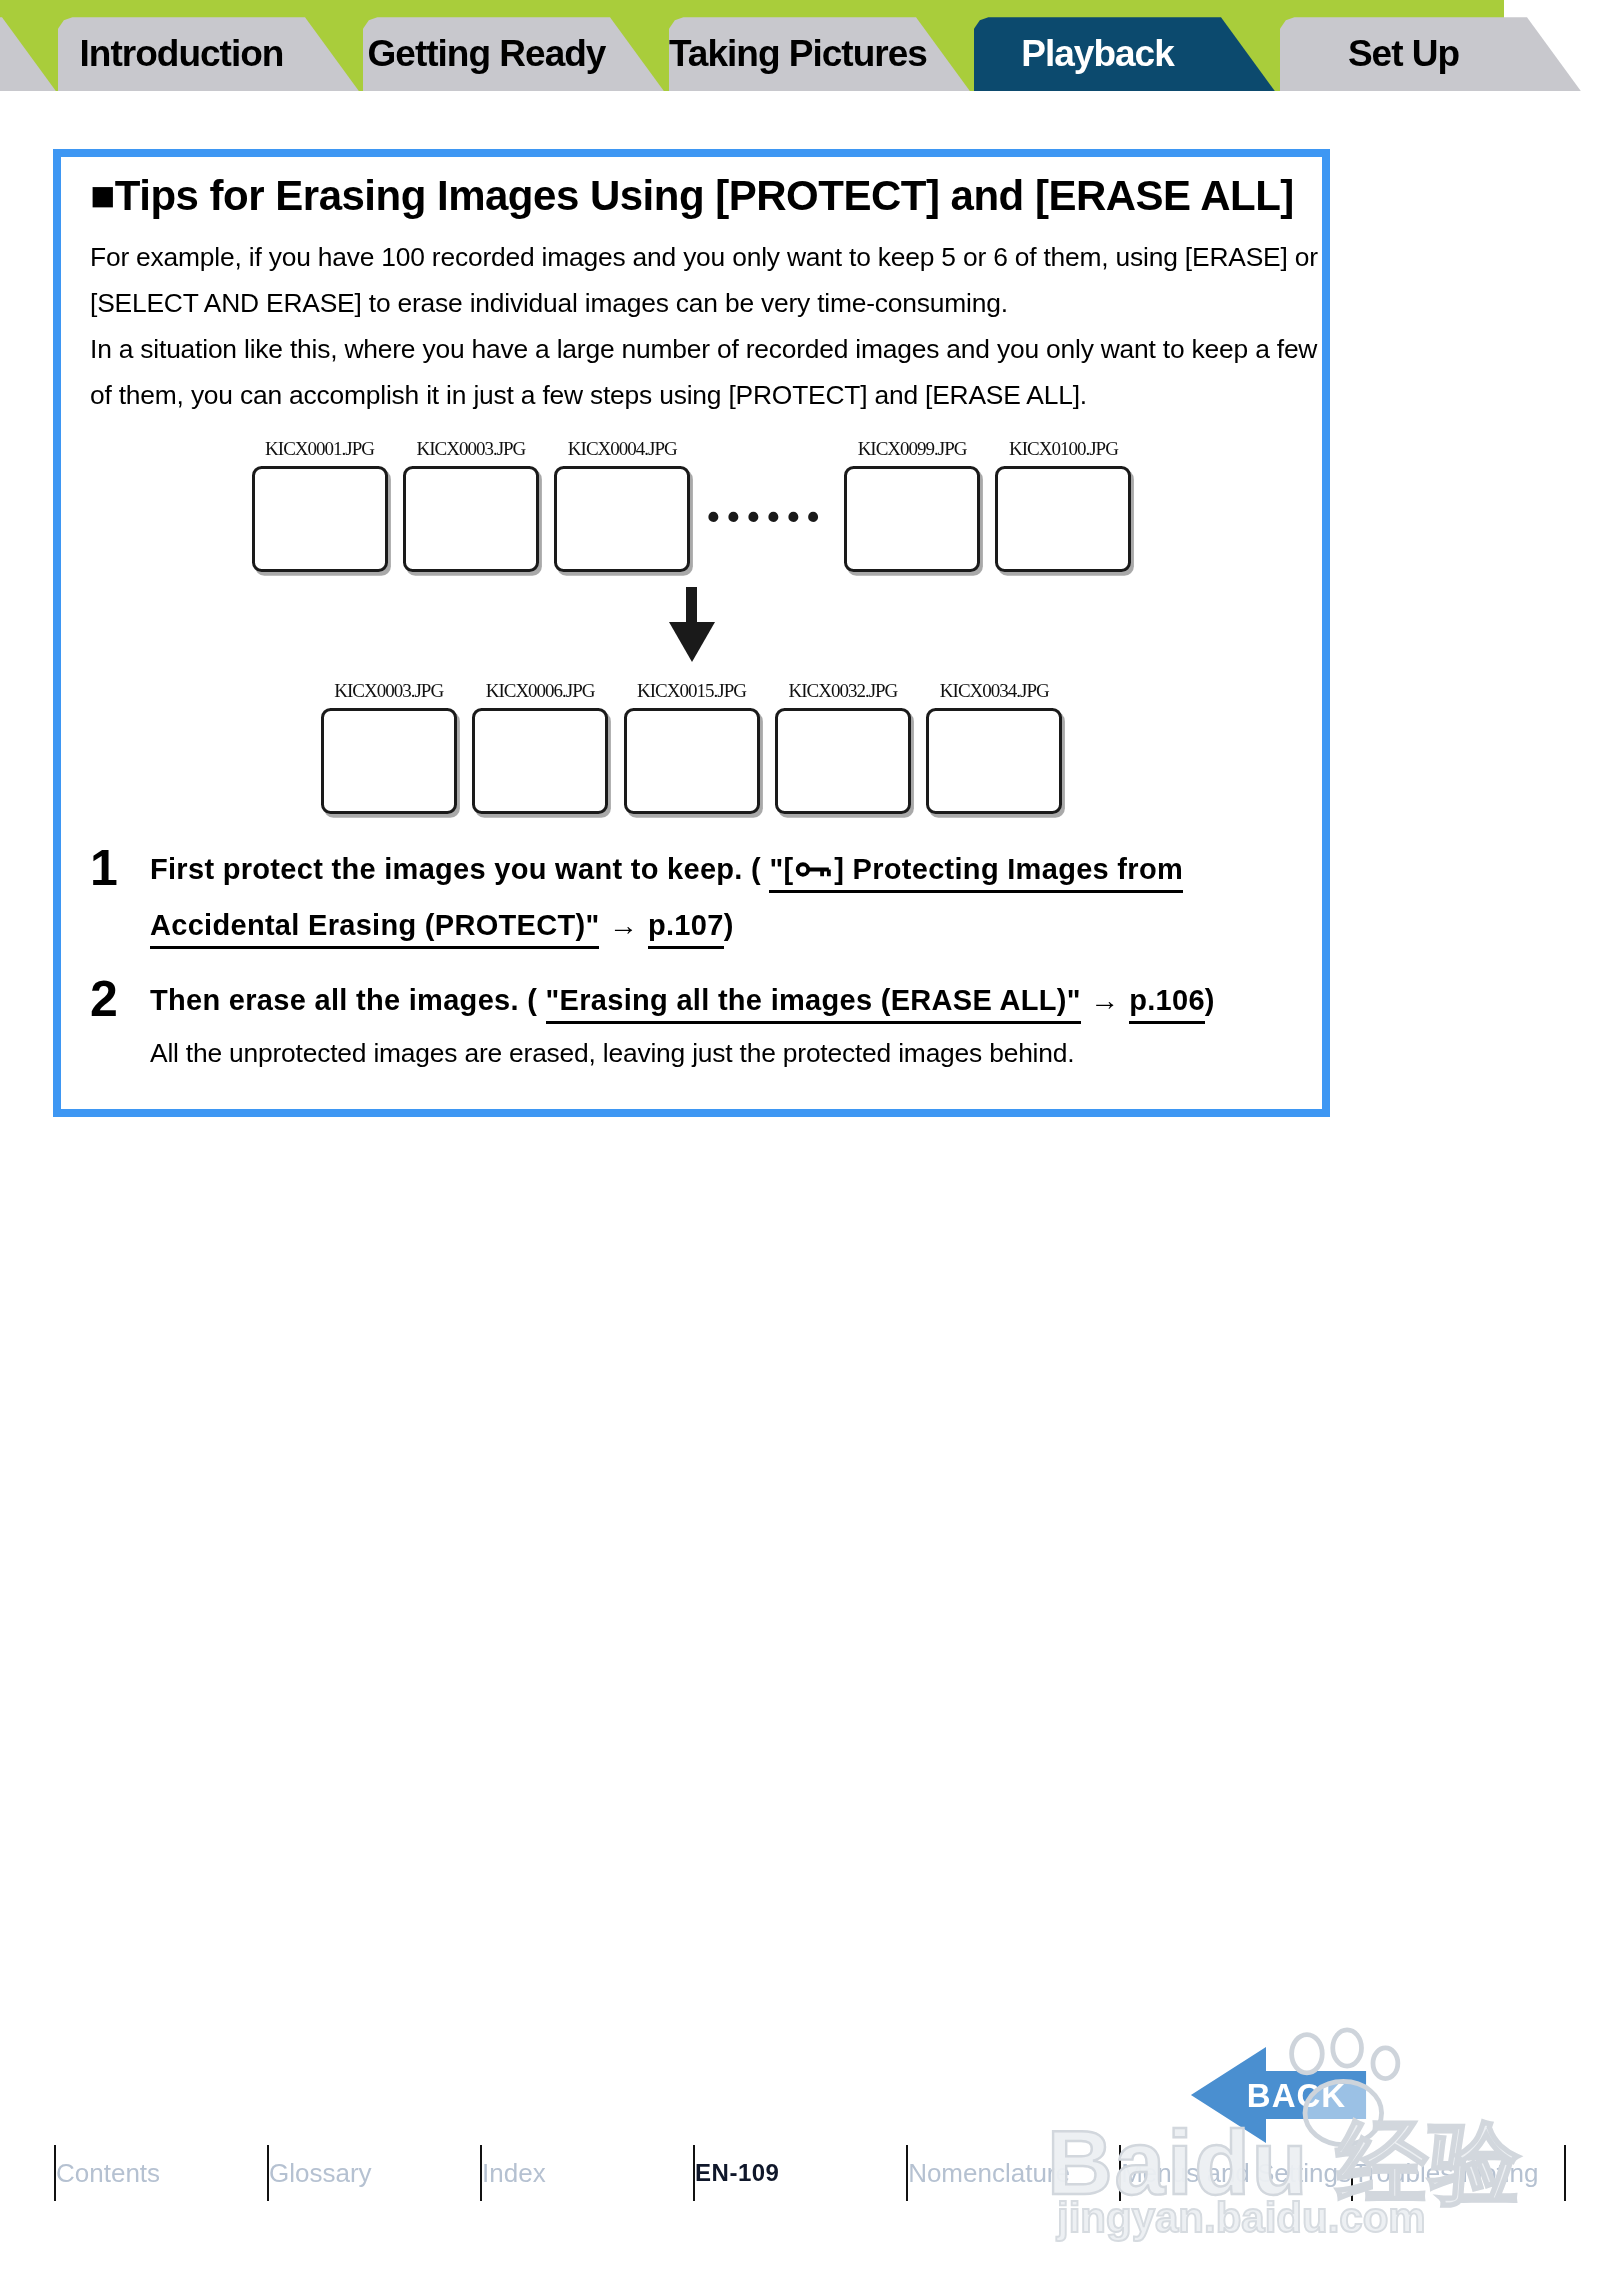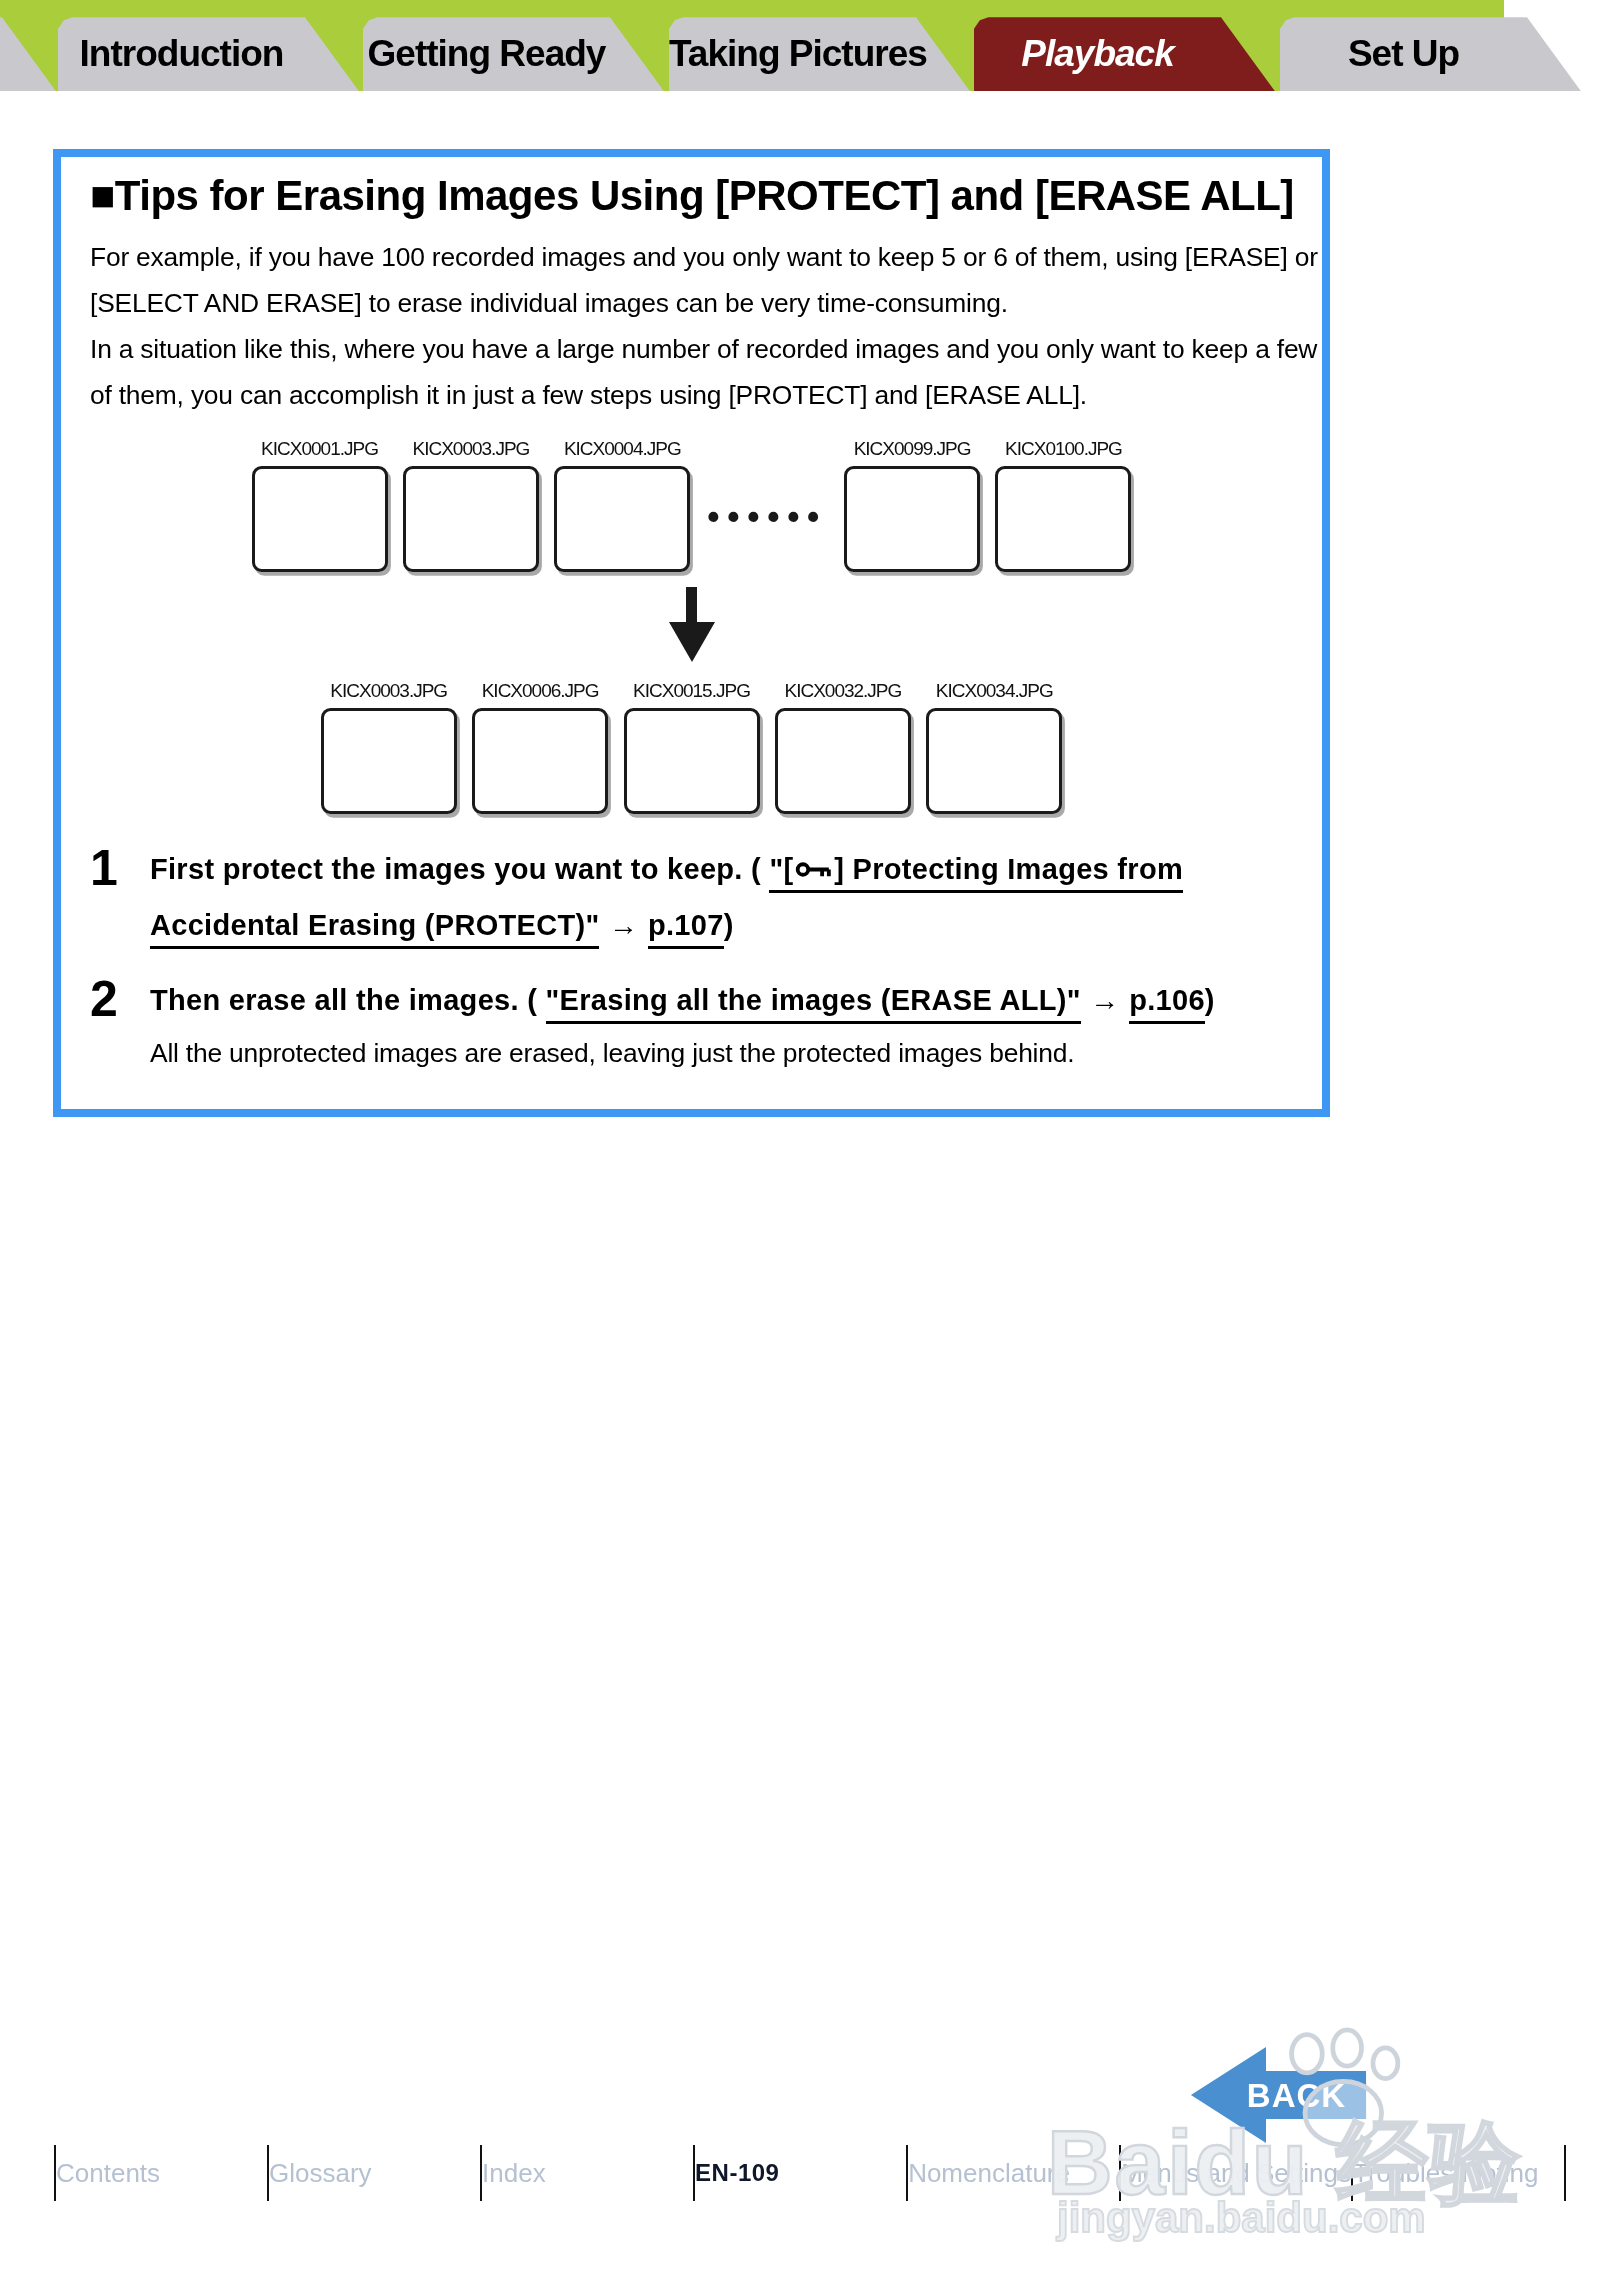--- a/index.html
+++ b/index.html
@@ -5,36 +5,36 @@
   html,body{margin:0;padding:0;background:#fff;}
   #page{position:relative;width:1614px;height:2286px;background:#fff;overflow:hidden;
         font-family:"Liberation Sans",sans-serif;color:#000;}
 
   
   .band{position:absolute;left:0;top:0;width:1504px;height:91px;background:#a9cd3b;}
   .tab{position:absolute;top:17.3px;height:74px;width:301px;background:#c8c8cd;
        clip-path:polygon(0 11.5px,5.8px 2.9px,14.4px 0,247px 0,301px 100%,0 100%);}
   .tab .tlabel{display:block;width:247px;line-height:74px;text-align:center;
        font-size:37px;font-weight:bold;letter-spacing:-1px;color:#000;white-space:nowrap;}
-  .tab.active{background:#7f1d1d;font-style:italic;}
+  .tab.active{background:#0c4a6e;}
   .tab.active .tlabel{color:#fff;}
 
   
   .tipbox{position:absolute;left:53px;top:149px;width:1277px;height:968px;
           border:8.6px solid #3e97f3;background:#fff;box-sizing:border-box;
           padding:9.6px 29px 0 29px;}
   .tip-title{font-size:42px;font-weight:bold;letter-spacing:-0.5px;margin-top:5.8px;white-space:nowrap;}
   .tip-paras{margin-top:13.4px;font-size:26.4px;letter-spacing:-0.2px;}
   .tip-paras .pline{line-height:46px;white-space:nowrap;}
 
   
   .imgrow{display:flex;justify-content:center;gap:15.4px;}
   .row1{margin-top:19px;}
   .figure{display:flex;flex-direction:column;align-items:center;width:136px;}
-  .flabel{font-size:19px;letter-spacing:-1px;line-height:23px;white-space:nowrap;color:#111;}
+  .flabel{font-size:19px;letter-spacing:-1px;line-height:23px;white-space:nowrap;color:#111;font-family:Liberation Serif, serif;}
   .fbox{width:136px;height:106px;box-sizing:border-box;border:3.8px solid #1a1a1a;border-radius:9.6px;
         background:#fff;box-shadow:2.9px 3.8px 0 rgba(40,40,40,0.40);margin-top:5.8px;}
   .dots{height:134px;display:flex;align-items:center;justify-content:center;width:123px;padding-top:25px;box-sizing:border-box;}
   .dots span{font-size:35px;letter-spacing:7.7px;line-height:35px;color:#1a1a1a;font-weight:bold;}
   .down-arrow{width:46px;margin:15.4px auto 0;height:75px;}
   .da-shaft{width:10.6px;height:35px;background:#1a1a1a;margin:0 auto;}
   .da-head{width:0;height:0;border-left:23px solid transparent;border-right:23px solid transparent;
            border-top:40px solid #1a1a1a;margin:0 auto;}
   .row2{margin-top:17.3px;}
 

